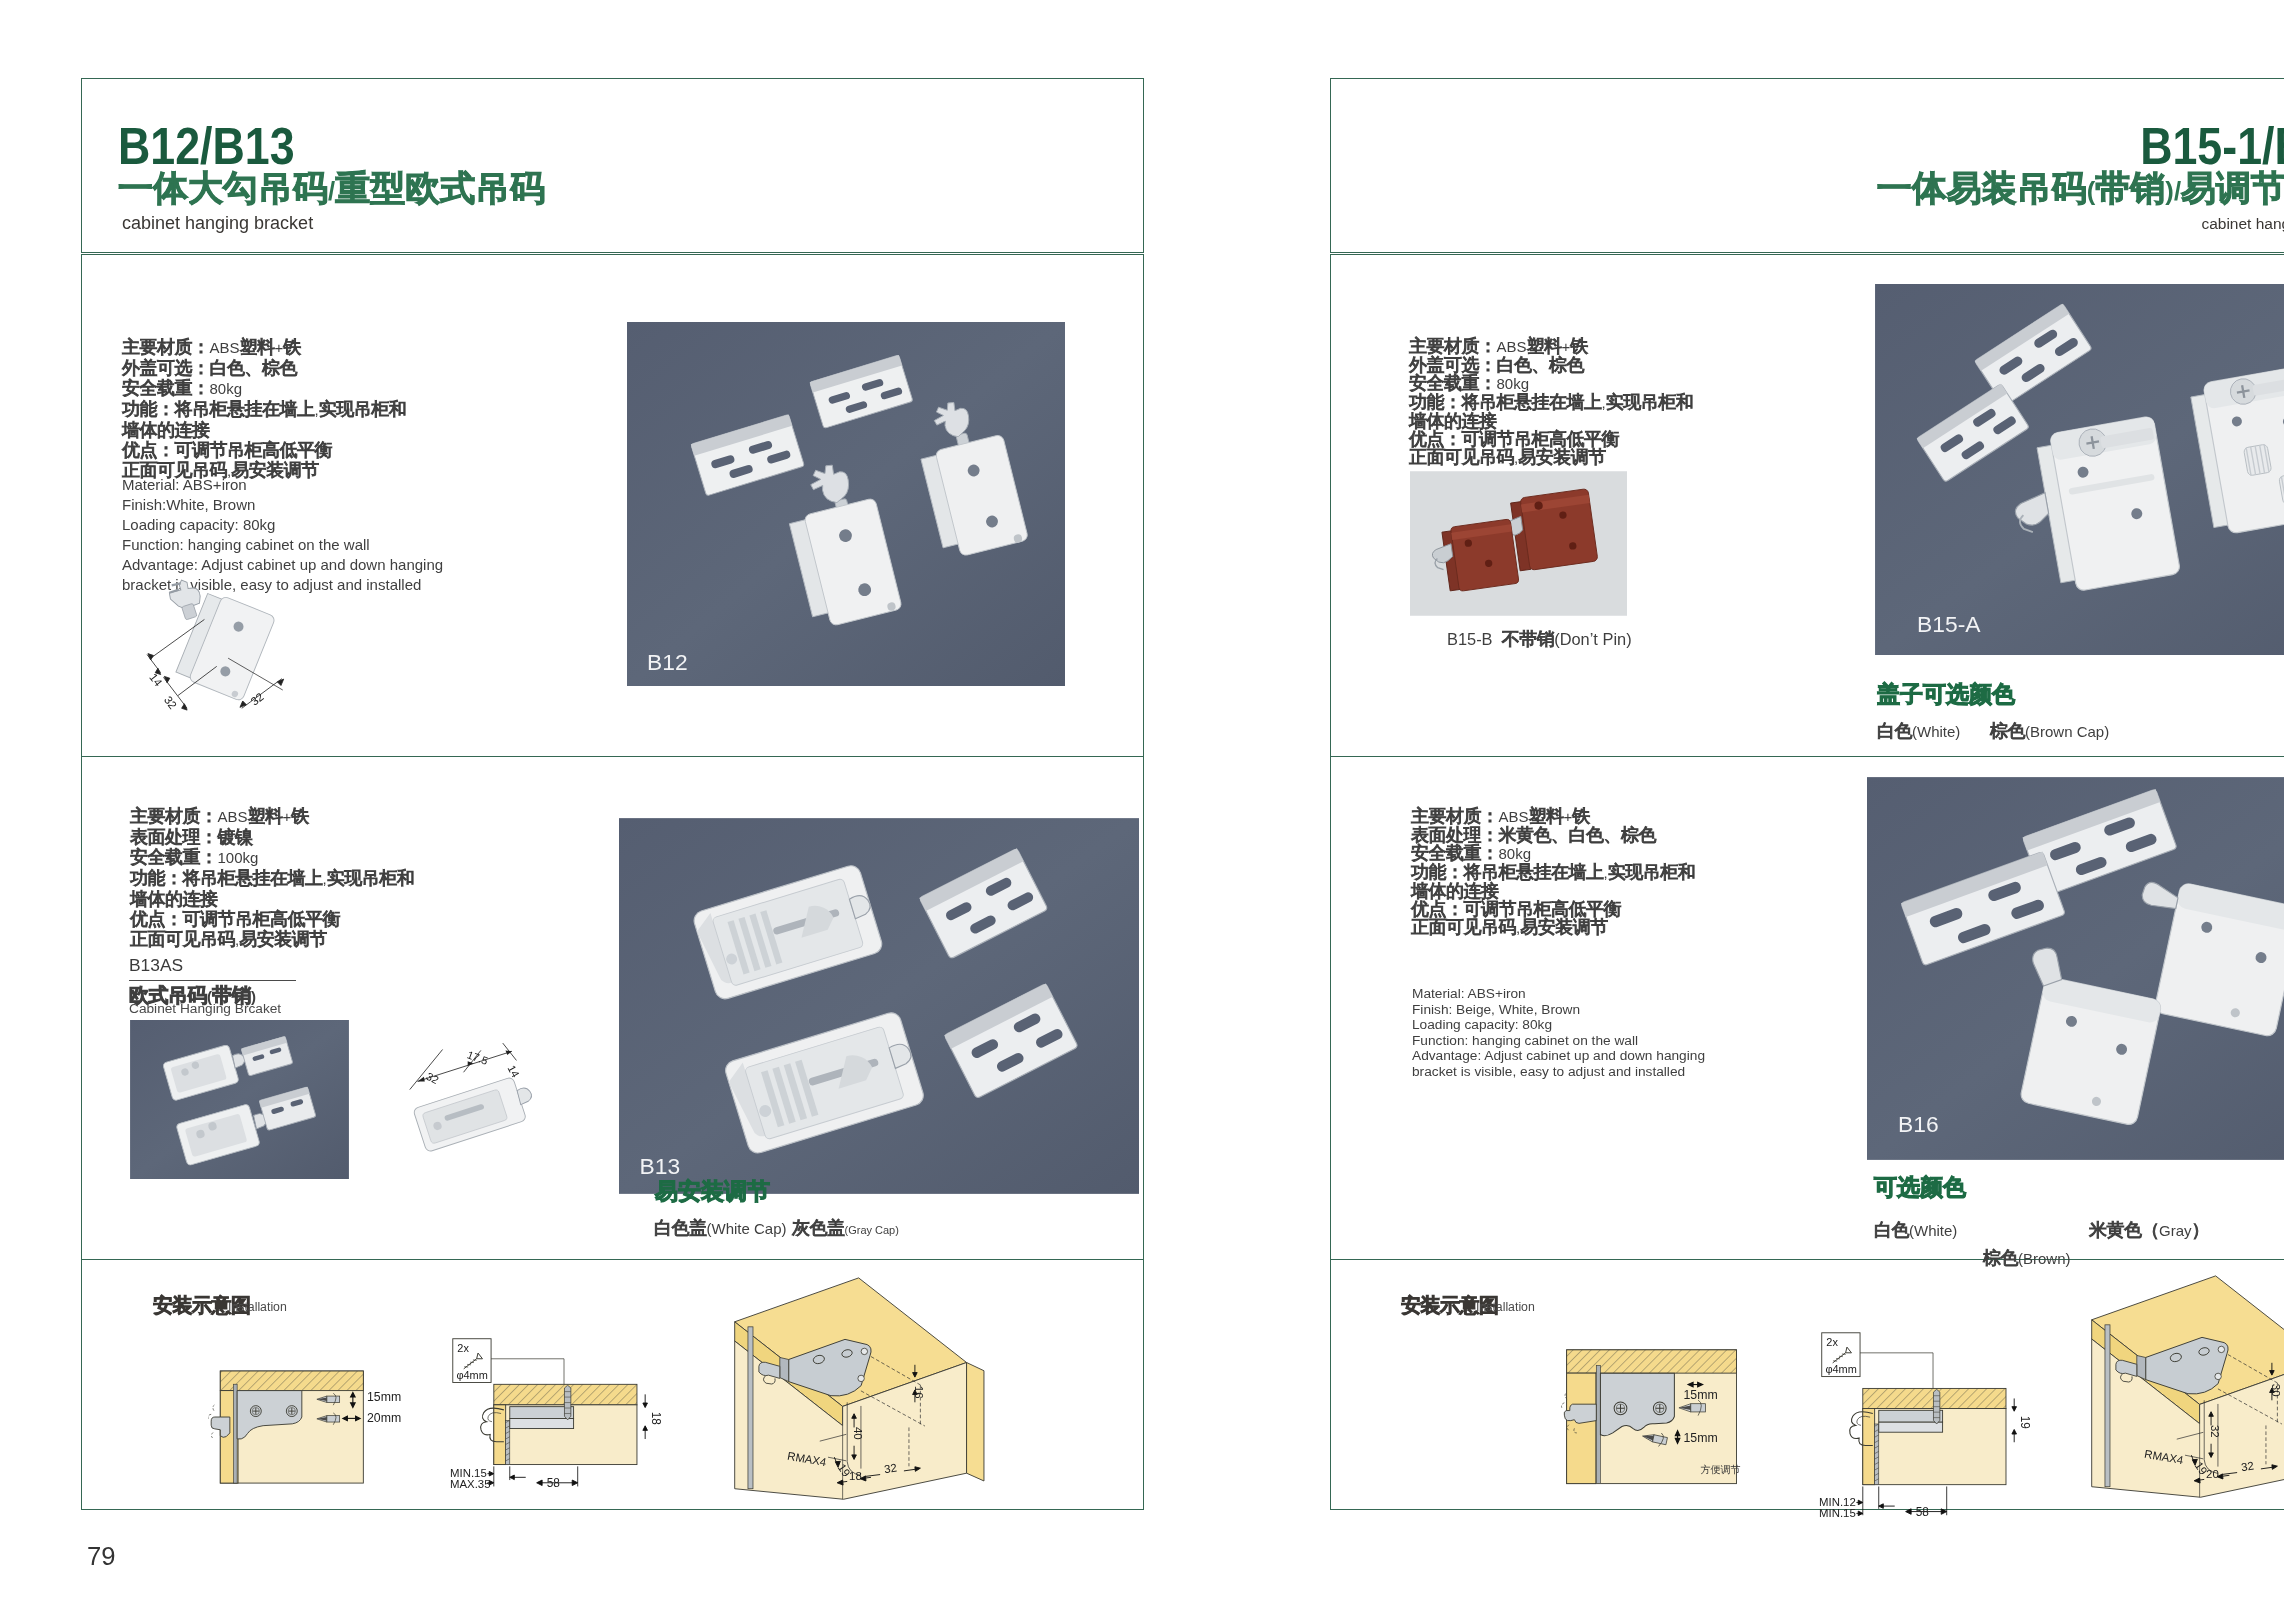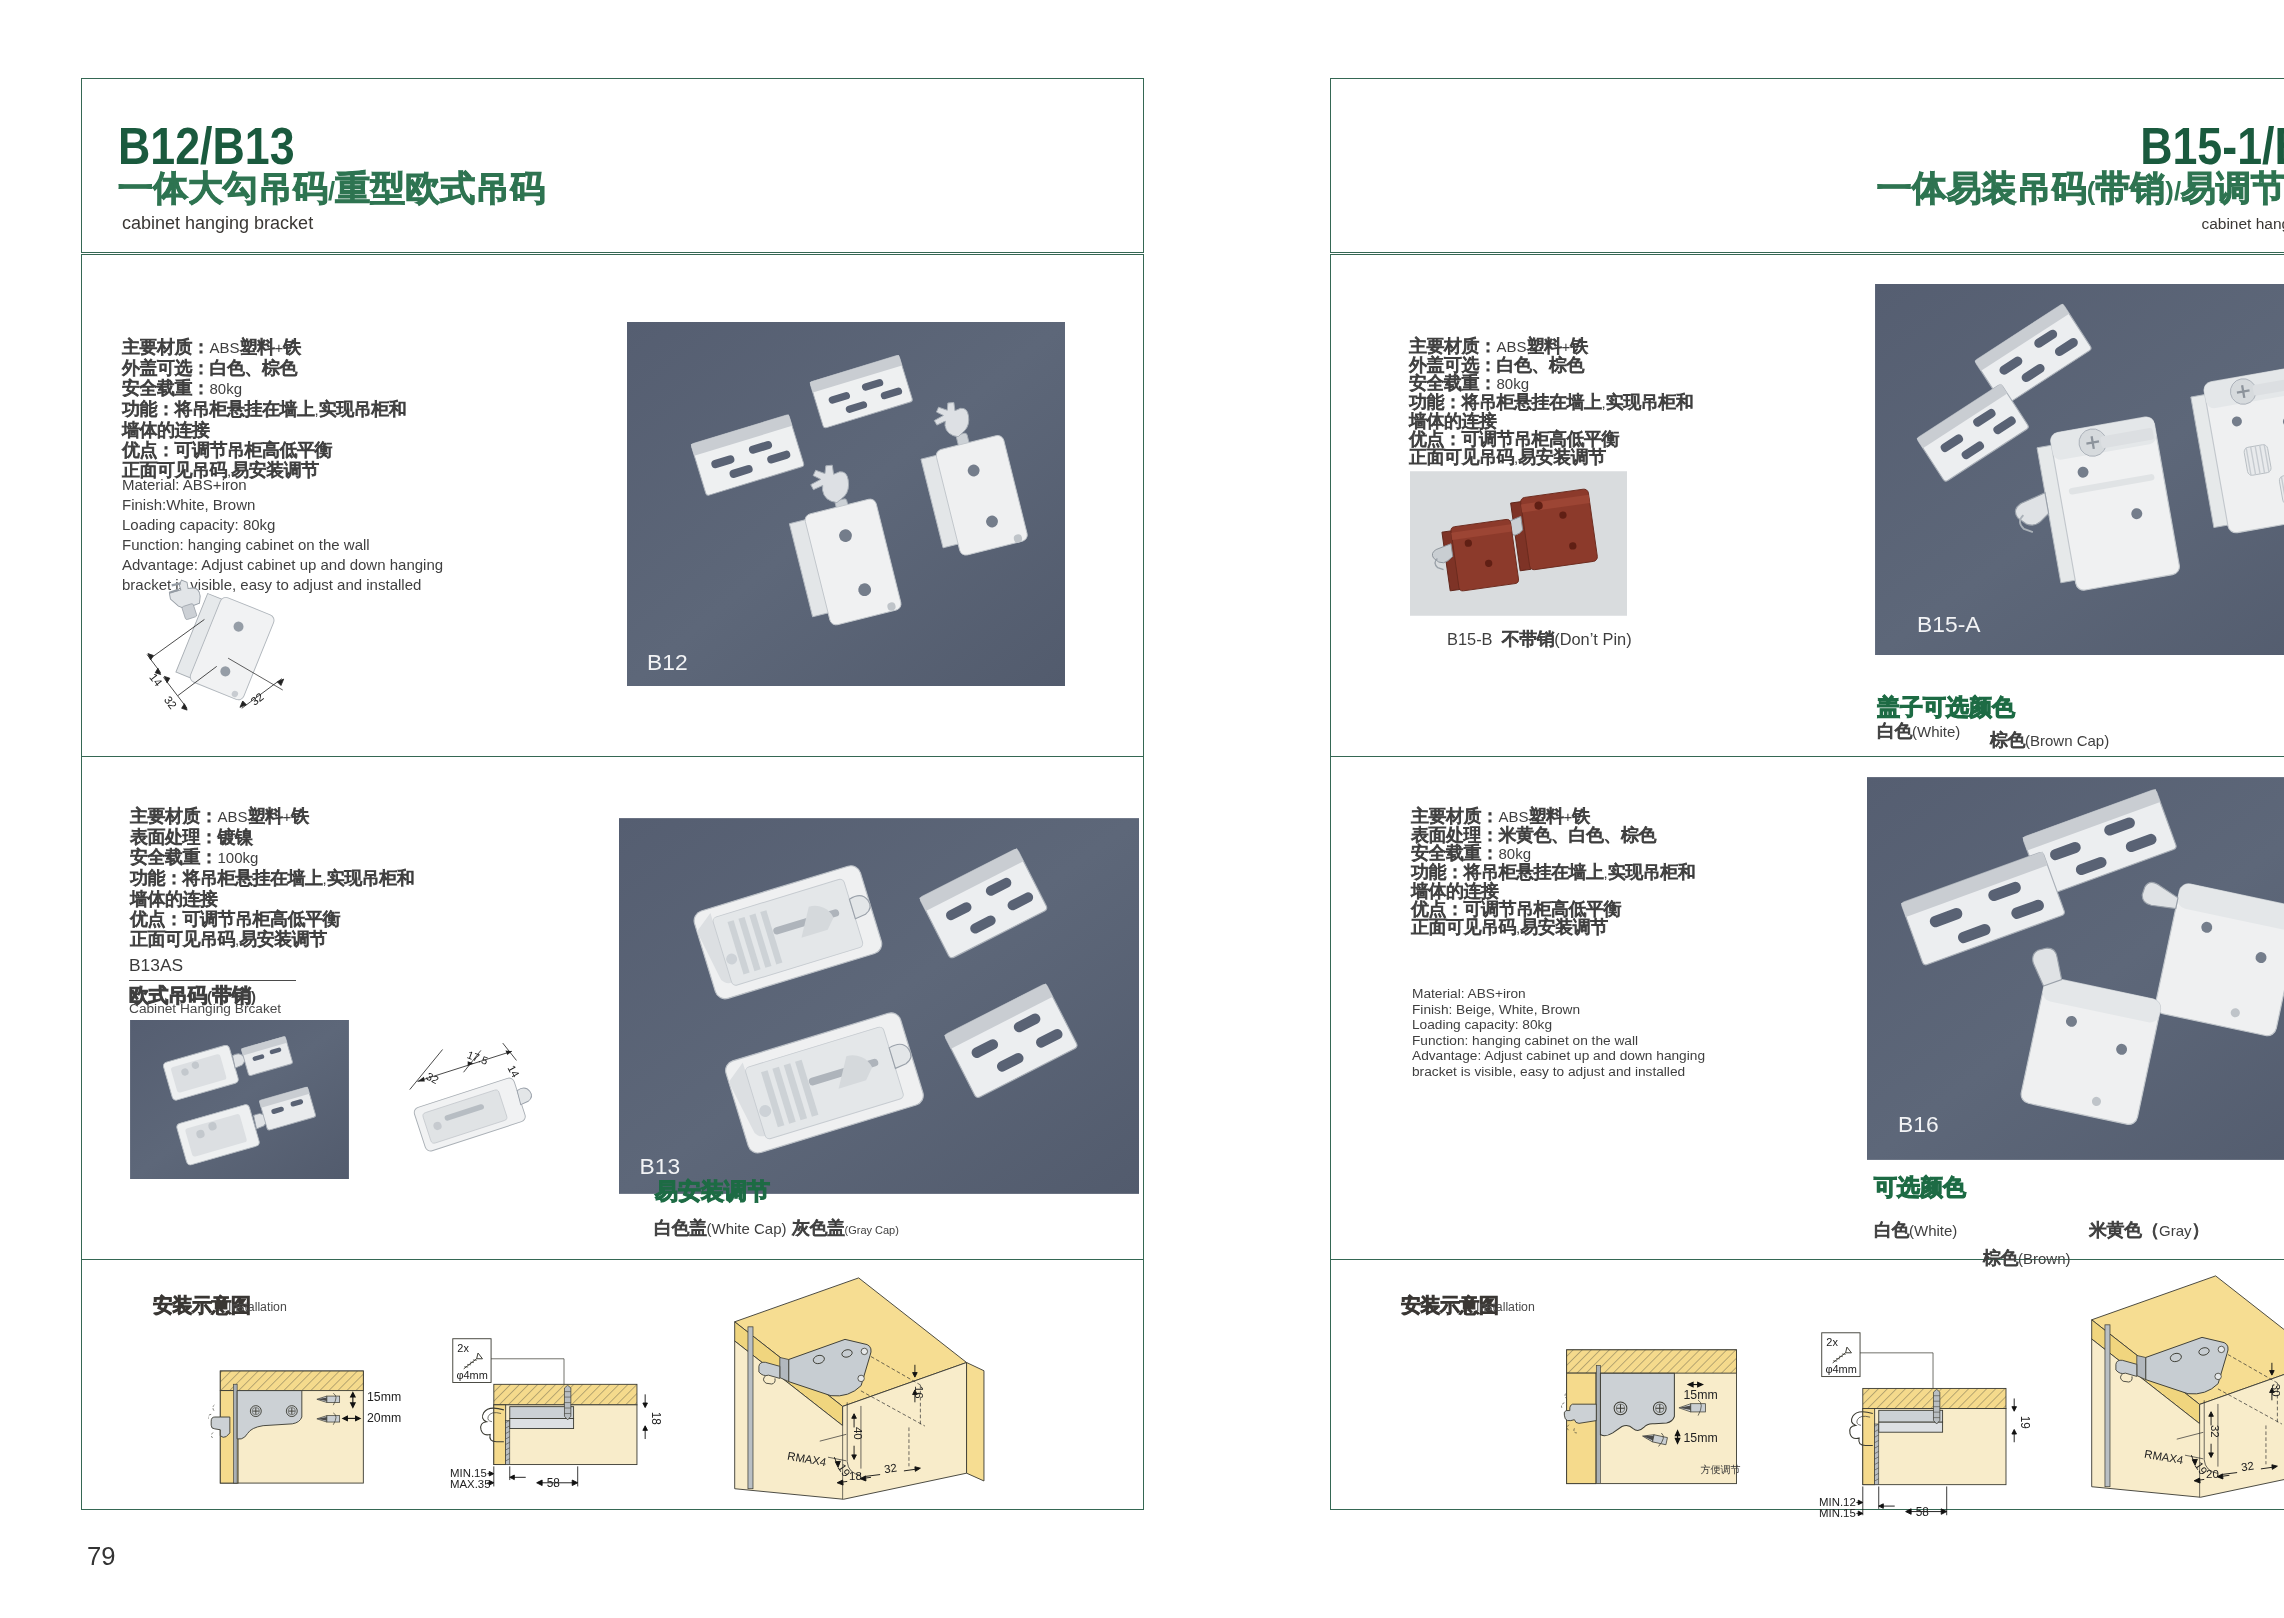--- a/index.html
+++ b/index.html
@@ -604,24 +604,24 @@
     </g>
     <g transform="translate(40,85)">
       <rect x="-26" y="-30" width="52" height="62" rx="10" fill="#e8eaec" stroke="#b7bdc3" stroke-width="2"></rect>
       <path d="M -20,-30 v 62 M -10,-30 v 62 M 0,-30 v 62 M 10,-30 v 62 M 20,-30 v 62" stroke="#c6cbd0" stroke-width="3"></path>
     </g>
   </g>
   <text x="92" y="762" font-family="Liberation Sans" font-size="50" fill="#f2f3f5">B15-A</text>
 </svg>
 </div>
 
-<div class="t cng" style="left:1877px;top:683px;font-size:23px;font-weight:bold;margin-top:13px;">盖子可选颜色</div>
+<div class="t cng" style="left:1877px;top:683px;font-size:23px;font-weight:bold;">盖子可选颜色</div>
 
 <div class="t cn" style="left:1877px;top:722px;font-size:18px;">白色<span class="lat" style="font-size:15px;">(White)</span></div>
-<div class="t cn" style="left:1990px;top:722px;font-size:18px;margin-top:9px;">棕色<span class="lat" style="font-size:15px;">(Brown Cap)</span></div>
+<div class="t cn" style="left:1990px;top:722px;font-size:18px;">棕色<span class="lat" style="font-size:15px;">(Brown Cap)</span></div>
 
 <div class="t cn" style="left:1411px;top:807px;font-size:18px;line-height:18px;">
 主要材质：<span class="lat" style="font-size:15px;">ABS</span>塑料<span class="lat" style="font-size:15px;">+</span>铁<br>
 表面处理：米黄色、白色、棕色<br>
 安全载重：<span class="lat" style="font-size:15px;">80kg</span><br>
 功能：将吊柜悬挂在墙上<span class="lat" style="font-size:15px;">,</span>实现吊柜和<br>
 墙体的连接<br>
 优点：可调节吊柜高低平衡<br>
 正面可见吊码<span class="lat" style="font-size:15px;">,</span>易安装调节
 </div>

